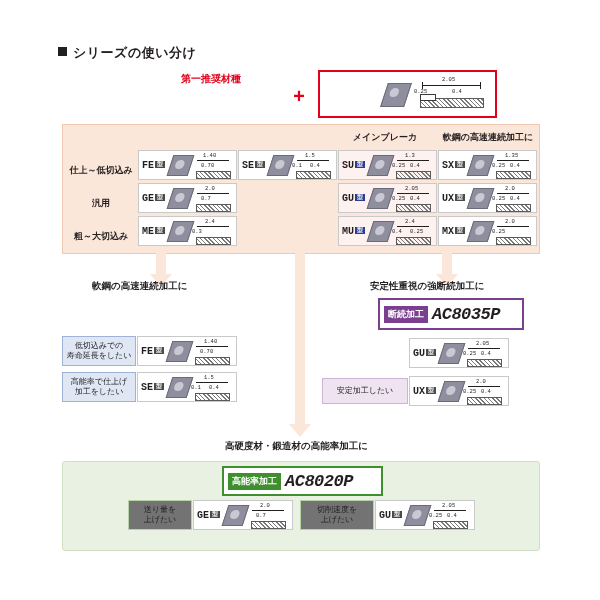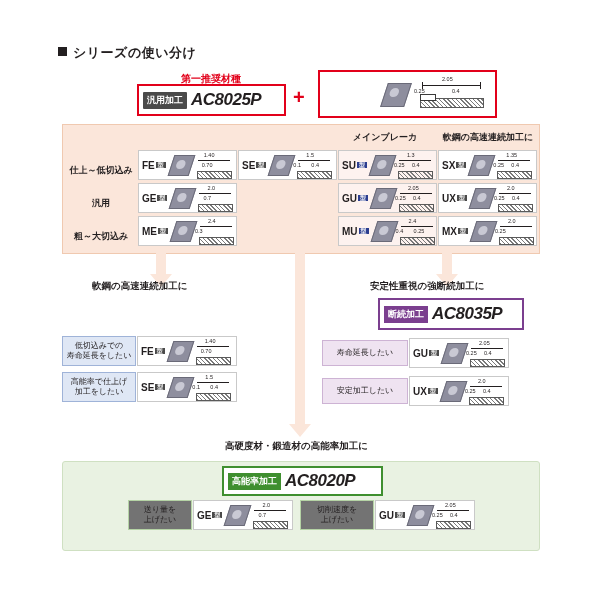--- a/index.html
+++ b/index.html
@@ -5,21 +5,21 @@
   html,body{margin:0;padding:0;}
   body{
     width:600px;height:600px;
     background:#ffffff;
     font-family:"Liberation Sans","DejaVu Sans",sans-serif;
     font-size:9px;
     color:#231f20;
     position:relative;
     overflow:hidden;
   }
-  .root{position:absolute;left:0;top:0;width:600px;height:600px;}
+  .root{position:absolute;left:0;top:0;width:600px;height:600px;font-family:Liberation Mono, monospace;}
 
   
   .title{
     position:absolute;left:58px;top:44px;
     font-size:13px;font-weight:bold;color:#231f20;letter-spacing:0.5px;
   }
   .title .sq{display:inline-block;width:9px;height:9px;background:#231f20;margin-right:6px;vertical-align:1px;}
 
   
   .lbl{position:absolute;white-space:nowrap;}
@@ -130,24 +130,20 @@
 <body>
 
 <div class="root">
 
   <div class="title">
     <span class="sq"></span><span>シリーズの使い分け</span>
   </div>
 
   <div class="lbl" id="firstRecTitle">第一推奨材種</div>
 
-  <div class="gradeBox" id="firstRecBox">
-    <span class="gradeTag">汎用加工</span>
-    <span class="gradeName">AC8025P</span>
-  </div>
 
   <div id="plus">+</div>
 
   <div id="guBox">
 
     <div style="position:absolute;left:358px;top:0;">
       <div style="position:relative;left:-358px;top:0;"></div>
     </div>
     <div style="position:absolute;left:58px;top:8px;width:30px;height:28px;">
       <div class="insert" style="width:30px;height:28px;">
@@ -358,21 +354,20 @@
       <div class="hatch" style="left:3px;top:20px;width:33px;height:6px;"></div>
     </div>
   </div>
 
   <div class="panelTitle" style="left:370px;top:280px;color:#231f20;">安定性重視の強断続加工に</div>
   <div class="panelBox" style="left:378px;top:298px;width:142px;height:28px;border-color:#7b3f8f;">
     <span class="tagPurple">断続加工</span>
     <span class="gradeName">AC8035P</span>
   </div>
 
-  <div class="subBox subBoxPurple" style="left:322px;top:340px;width:84px;height:24px;">寿命延長したい</div>
   <div class="cellWrap" style="left:409px;top:338px;width:98px;height:28px;">
     <span class="cellCode"><span>GU</span><span class="codeTagDark">型</span></span>
     <div class="insert">
         <div class="dia"></div>
       </div>
     <div class="prof">
       <div class="dim" style="left:12px;top:1px;">2.05</div>
       <div class="hline" style="left:4px;top:9px;width:32px;"></div>
       <div class="dim" style="left:-1px;top:11px;">0.25</div>
       <div class="dim" style="left:17px;top:11px;">0.4</div>

